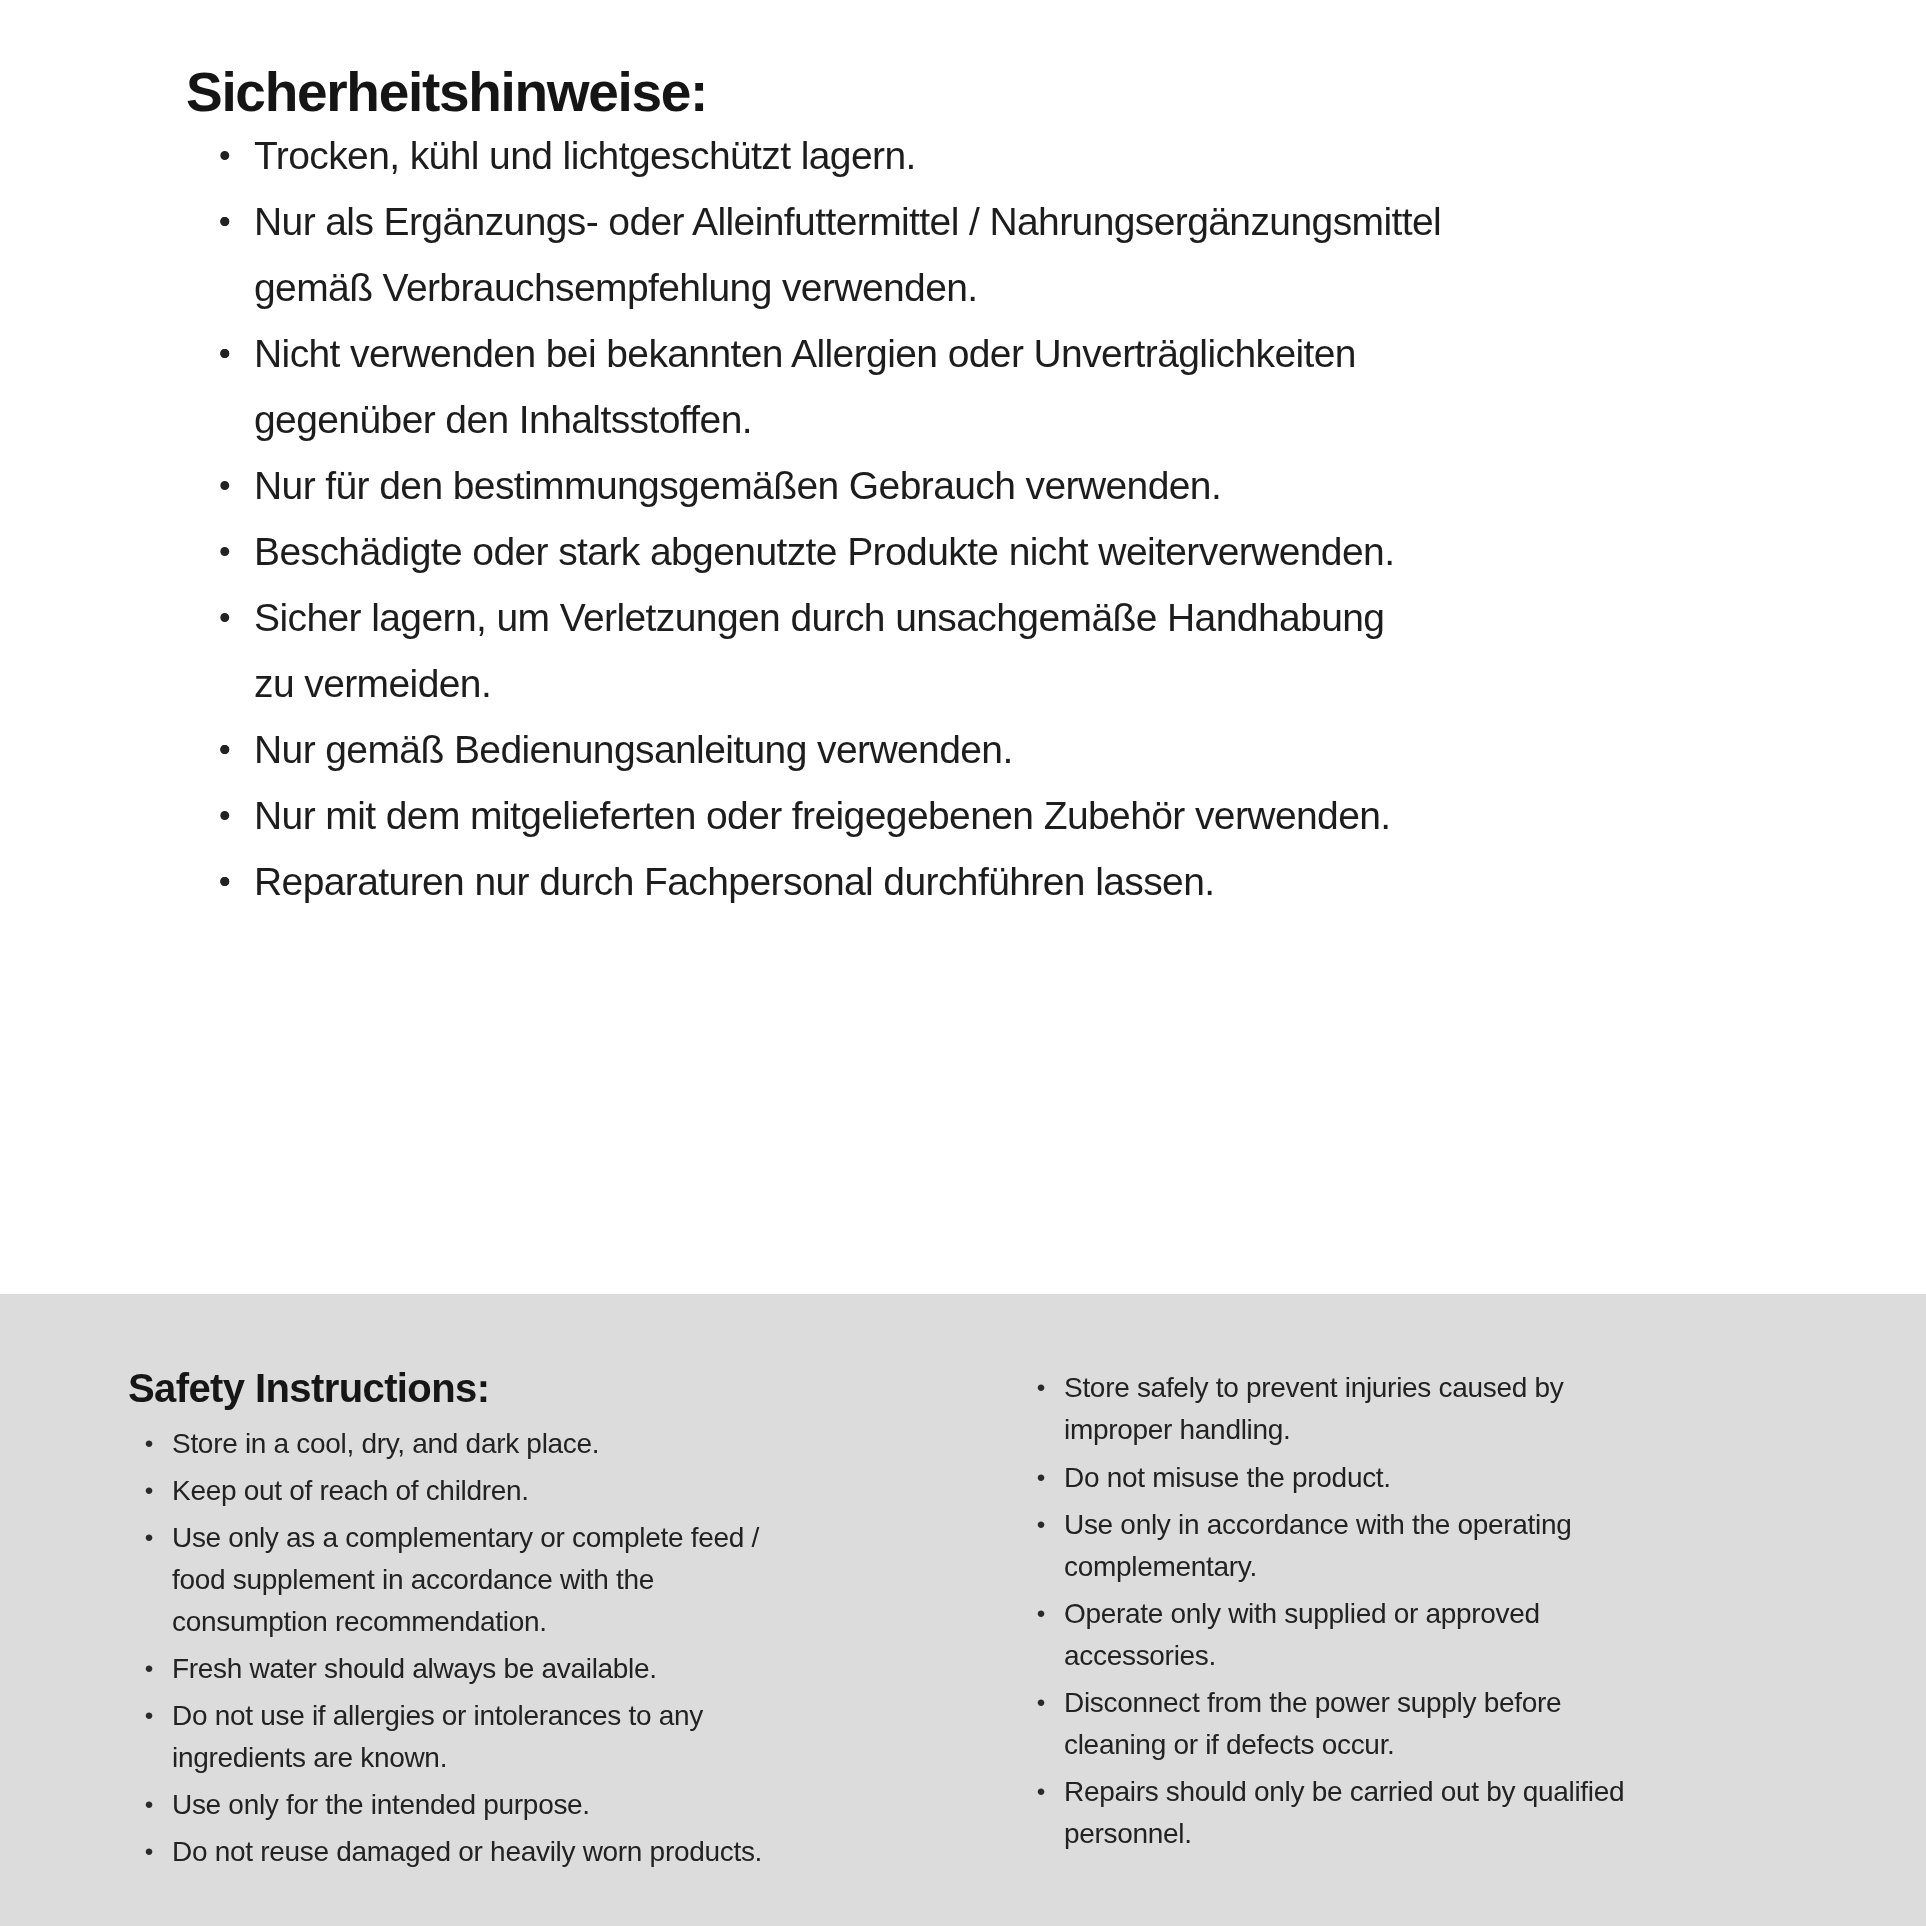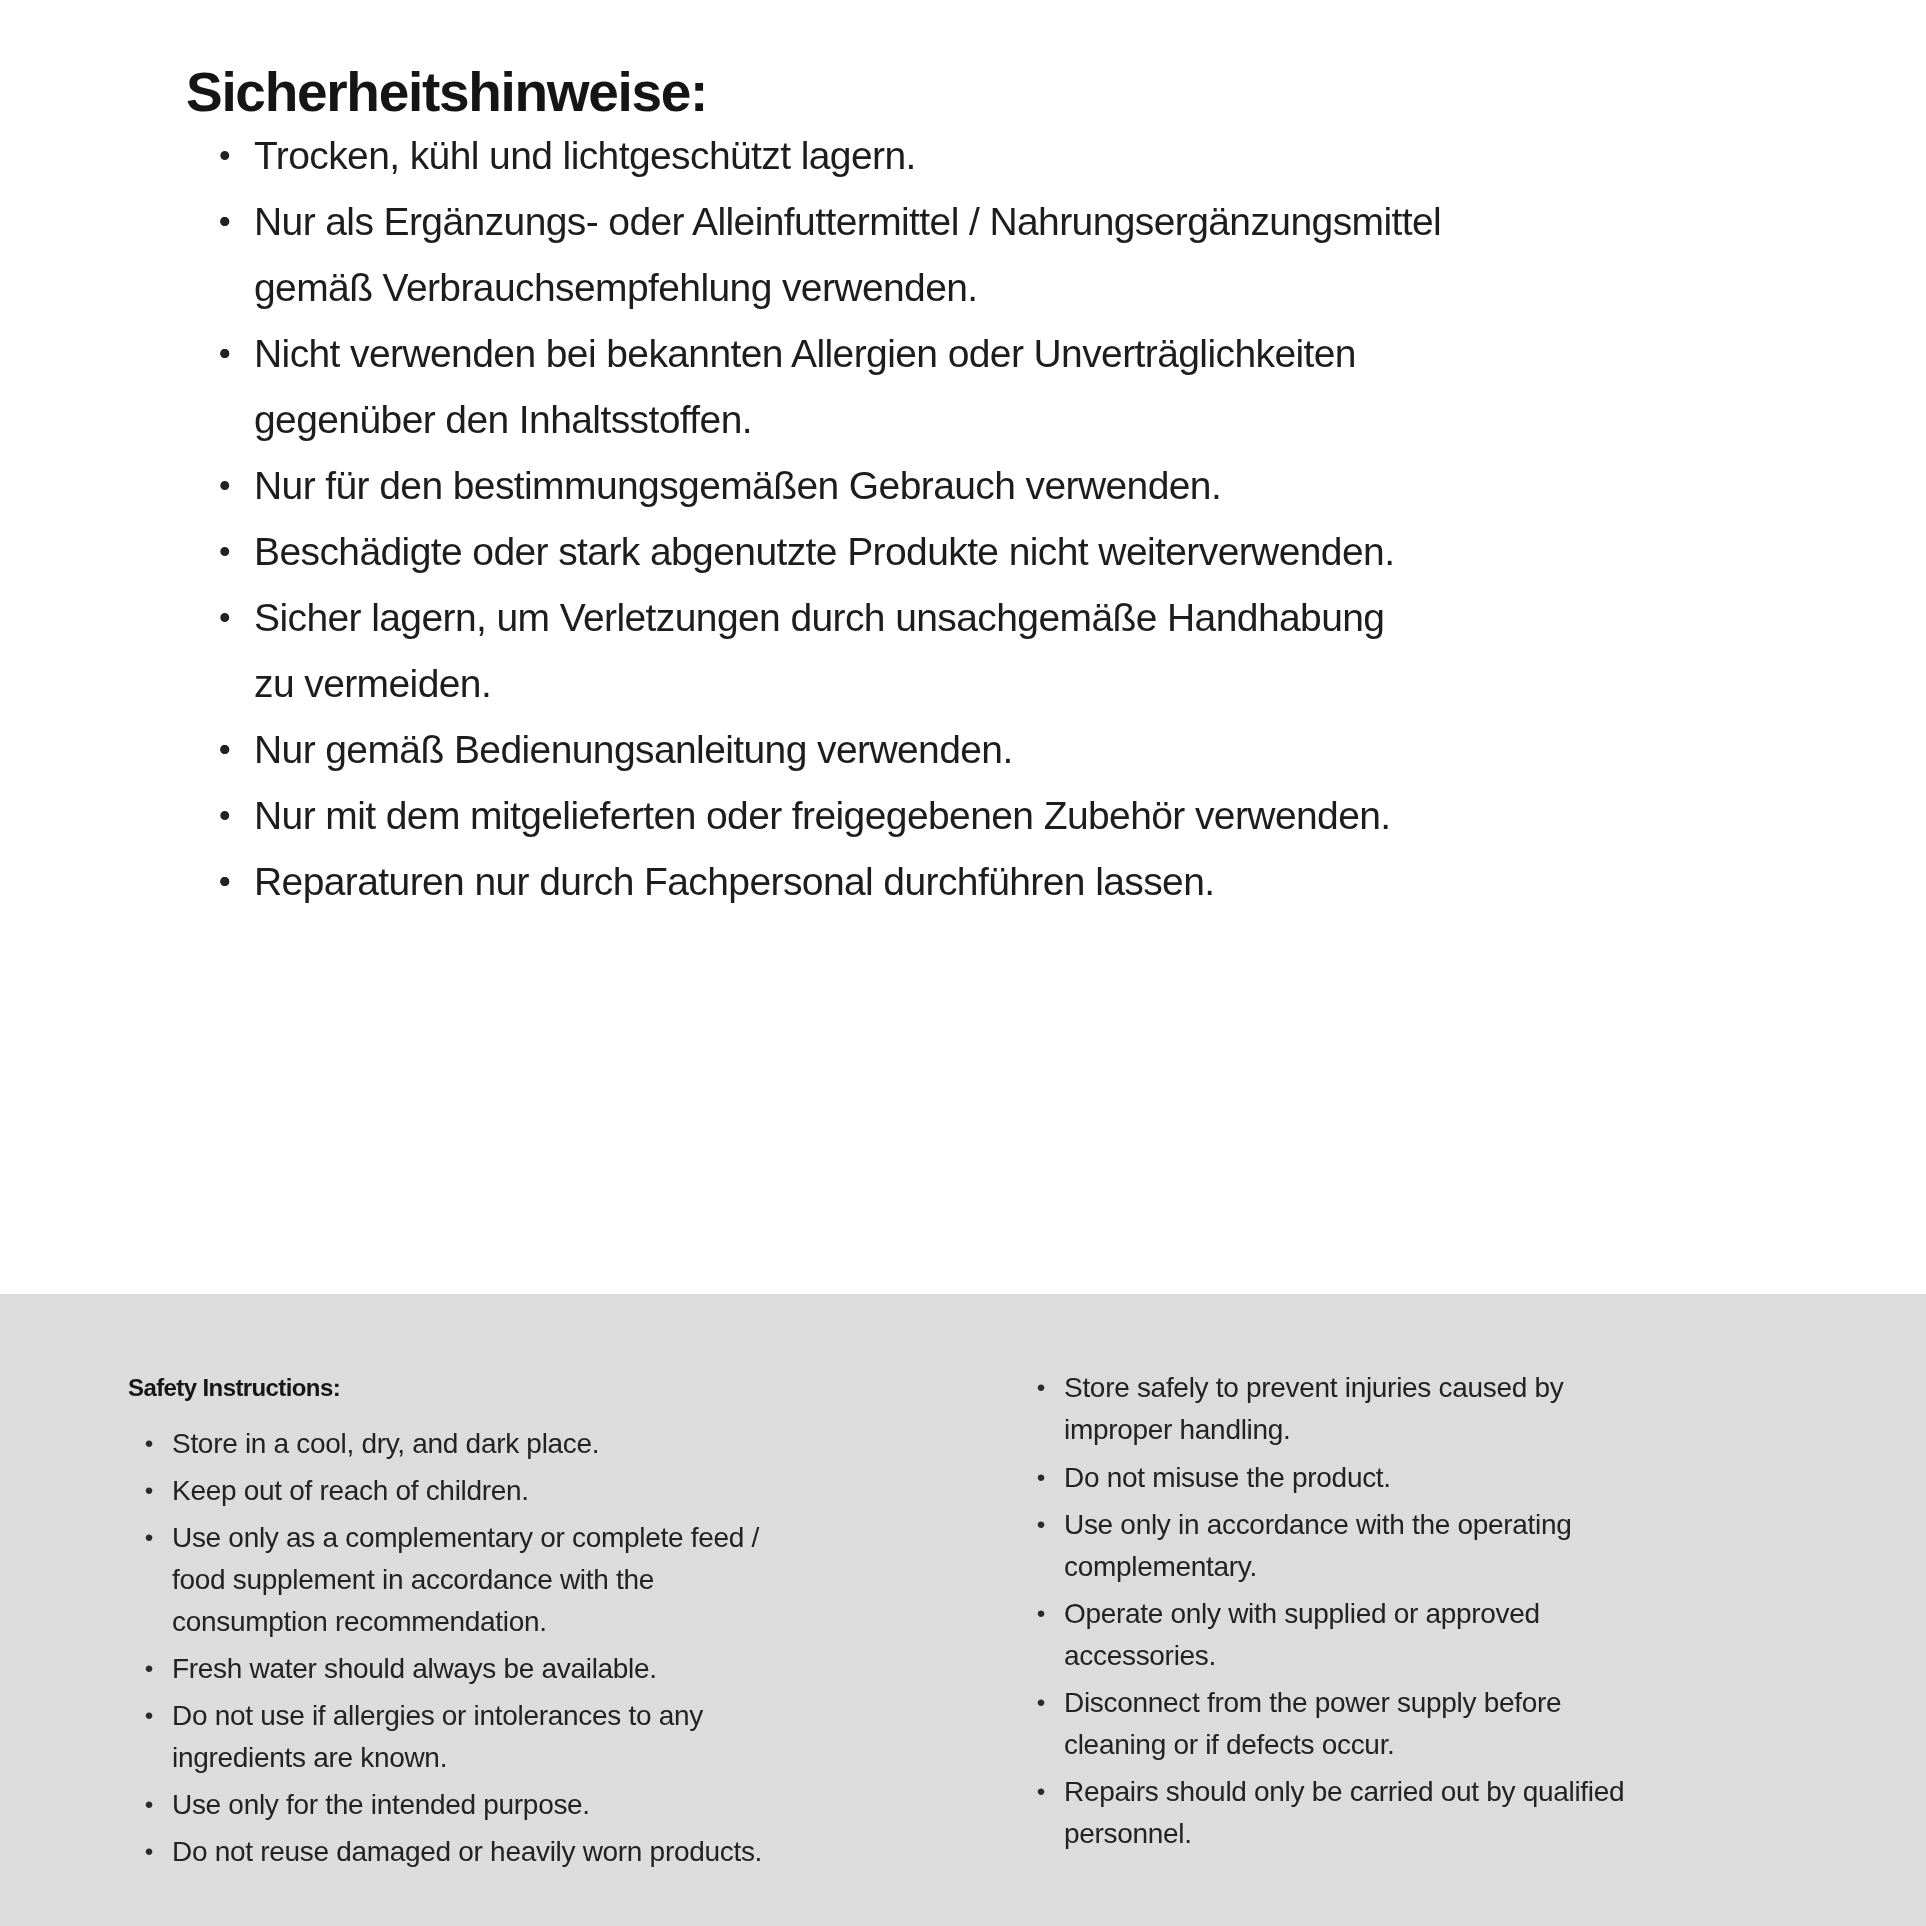--- a/index.html
+++ b/index.html
@@ -30,21 +30,21 @@
   .english-band {
     position: absolute; top: 1294px; left: 0; right: 0; bottom: 0;
     background: #dcdcdc;
     padding: 76px 39px 0 128px;
     display: flex; align-items: flex-start;
     box-sizing: border-box;
   }
   .col-left { width: 892px; flex: 0 0 auto; }
   .col-right { flex: 1 1 auto; min-width: 0; }
   .english-heading {
-    margin: 0 0 16.7px 0; font-size: 24px; font-weight: 700;
+    margin: 0 0 16.7px 0; font-size: 40px; font-weight: 700;
     line-height: 36px; letter-spacing: -0.6px; color: #161616;
   }
   .english-list { color: #222222; }
   .english-list li {
     position: relative; padding-left: 44px; margin-bottom: 5.1px;
     font-size: 28px; line-height: 42px; letter-spacing: -0.3px;
   }
   .english-list .bullet { position: absolute; left: 16.7px; top: 0; font-size: 24.4px; line-height: 42px; color: #2a2a2a; }
   .col-right .english-list { margin-top: -2.6px; }
 </style>

